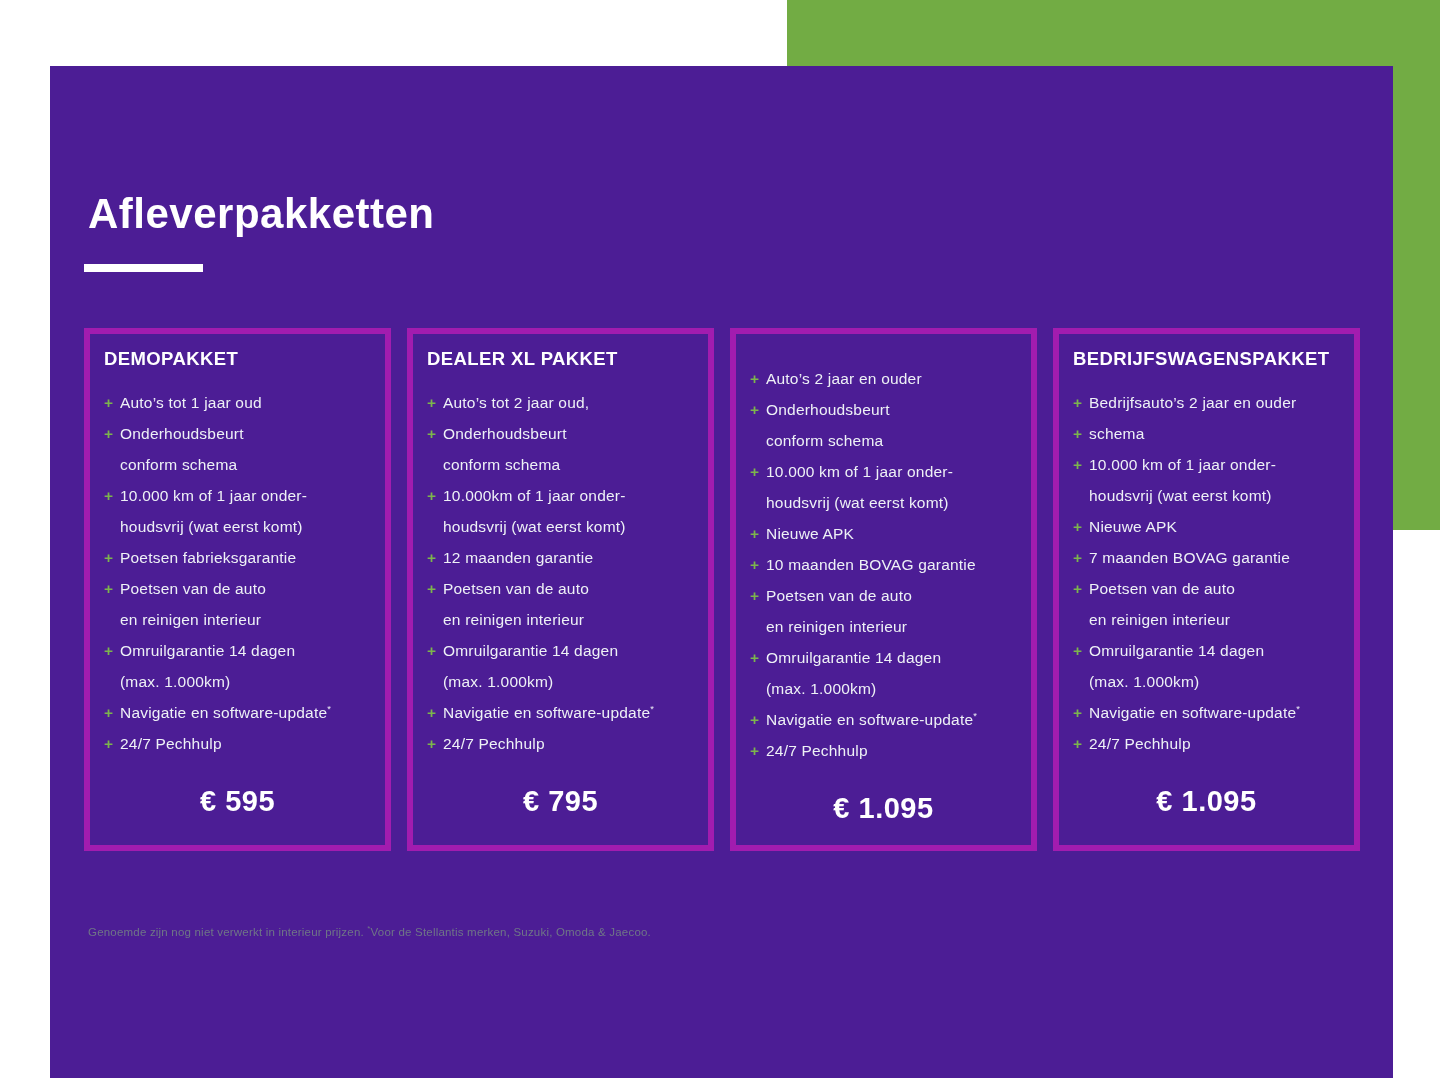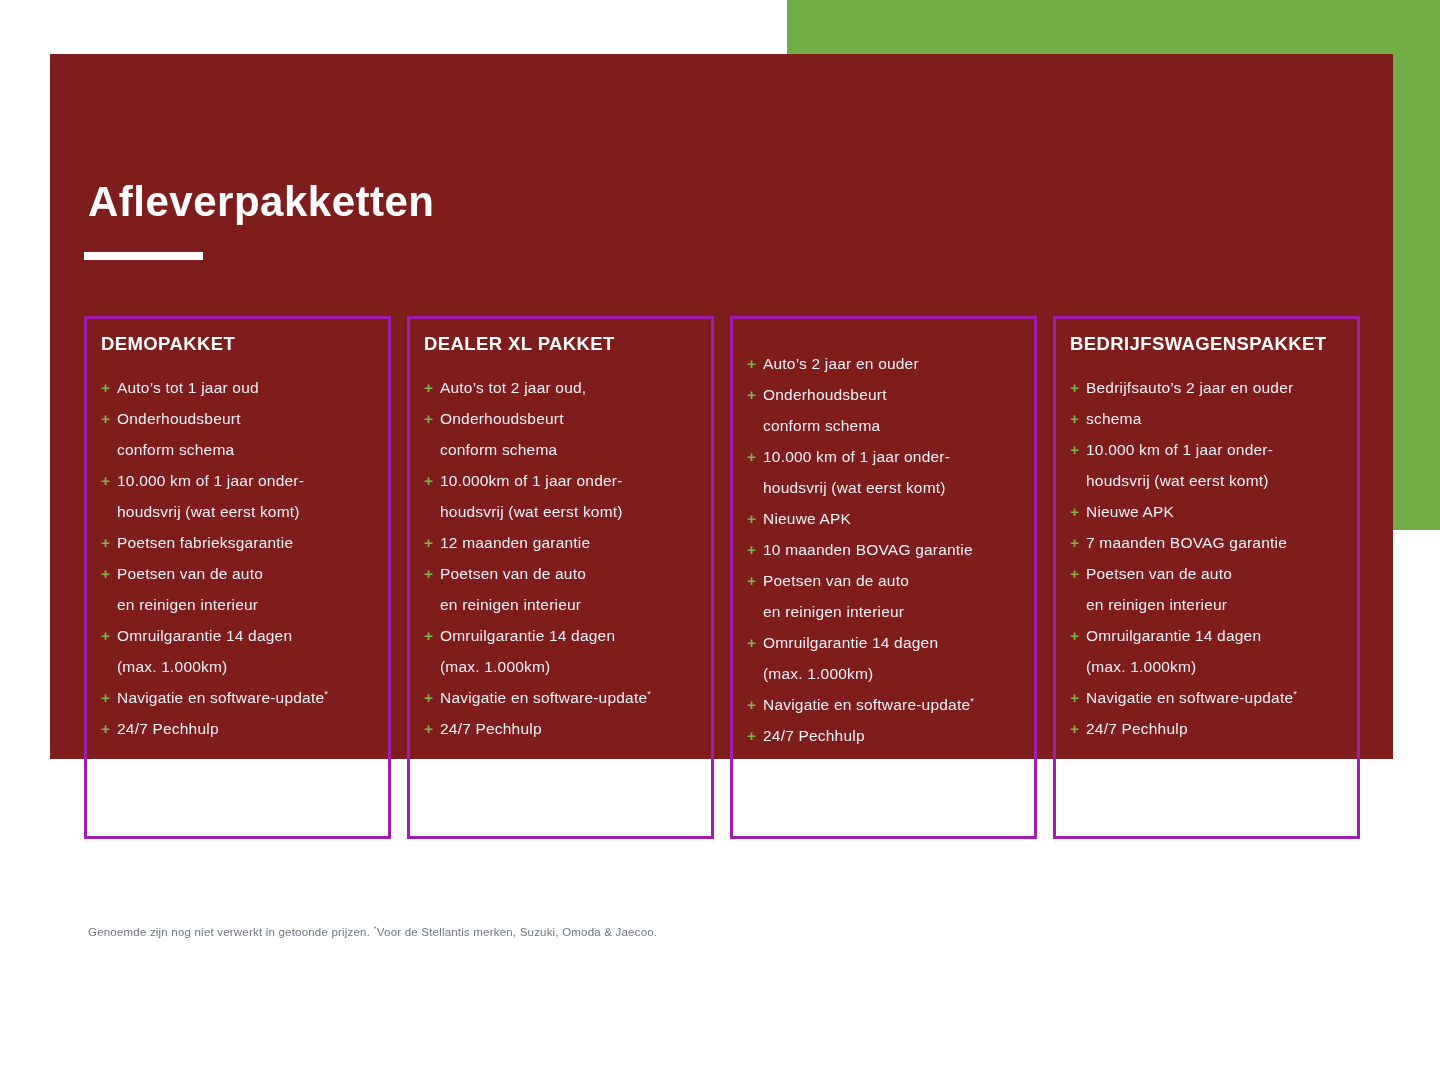--- a/index.html
+++ b/index.html
@@ -19,24 +19,24 @@
     position: absolute;
     left: 787px;
     top: 0;
     width: 653px;
     height: 530px;
     background: #72ac44;
   }
   .navy-panel {
     position: absolute;
     left: 50px;
-    top: 54px;
+    top: 66px;
     width: 1343px;
-    height: 705px;
-    background: #7f1d1d;
+    height: 1012px;
+    background: #4c1d95;
   }
   .page-title {
     position: absolute;
     left: 38px;
     top: 96px;
     font-size: 42px;
     font-weight: bold;
     color: #ffffff;
     letter-spacing: 0.5px;
   }
@@ -51,21 +51,21 @@
   .cards-row {
     position: absolute;
     left: 34px;
     top: 262px;
     display: flex;
     gap: 16px;
   }
   .package-card {
     width: 307px;
     height: 523px;
-    border: 3px solid #a21caf;
+    border: 6px solid #a21caf;
     box-sizing: border-box;
     padding: 13px 14px 7px 14px;
     display: flex;
     flex-direction: column;
   }
   .package-title {
     font-size: 18.5px;
     line-height: 24px;
     font-weight: bold;
     color: #ffffff;
@@ -97,21 +97,21 @@
     letter-spacing: 0.2px;
     white-space: nowrap;
   }
   .feature-line sup {
     font-size: 60%;
     vertical-align: super;
     line-height: 0;
   }
   .package-price {
     margin-top: 26px;
-    text-align: left;
+    text-align: center;
     font-size: 29px;
     font-weight: bold;
     color: #ffffff;
     letter-spacing: 0.5px;
   }
   .footer-note {
     position: absolute;
     left: 88px;
     top: 926px;
     font-size: 11.5px;
@@ -407,15 +407,15 @@
                 <div class="feature-line">24/7 Pechhulp</div>
               </div>
   </div>
 </div>
     <div class="package-price">€ 1.095</div>
   </div>
 </div>
   </div>
 
   <div class="footer-note">
-    <span>Genoemde zijn nog niet verwerkt in getoonde prijzen. </span><sup>*</sup><span>Voor de Stellantis merken, Suzuki, Omoda &amp; Jaecoo.</span>
+    <span>Genoemde zijn nog niet verwerkt in interieur prijzen. </span><sup>*</sup><span>Voor de Stellantis merken, Suzuki, Omoda &amp; Jaecoo.</span>
   </div>
 </div>
 
 </body></html>

